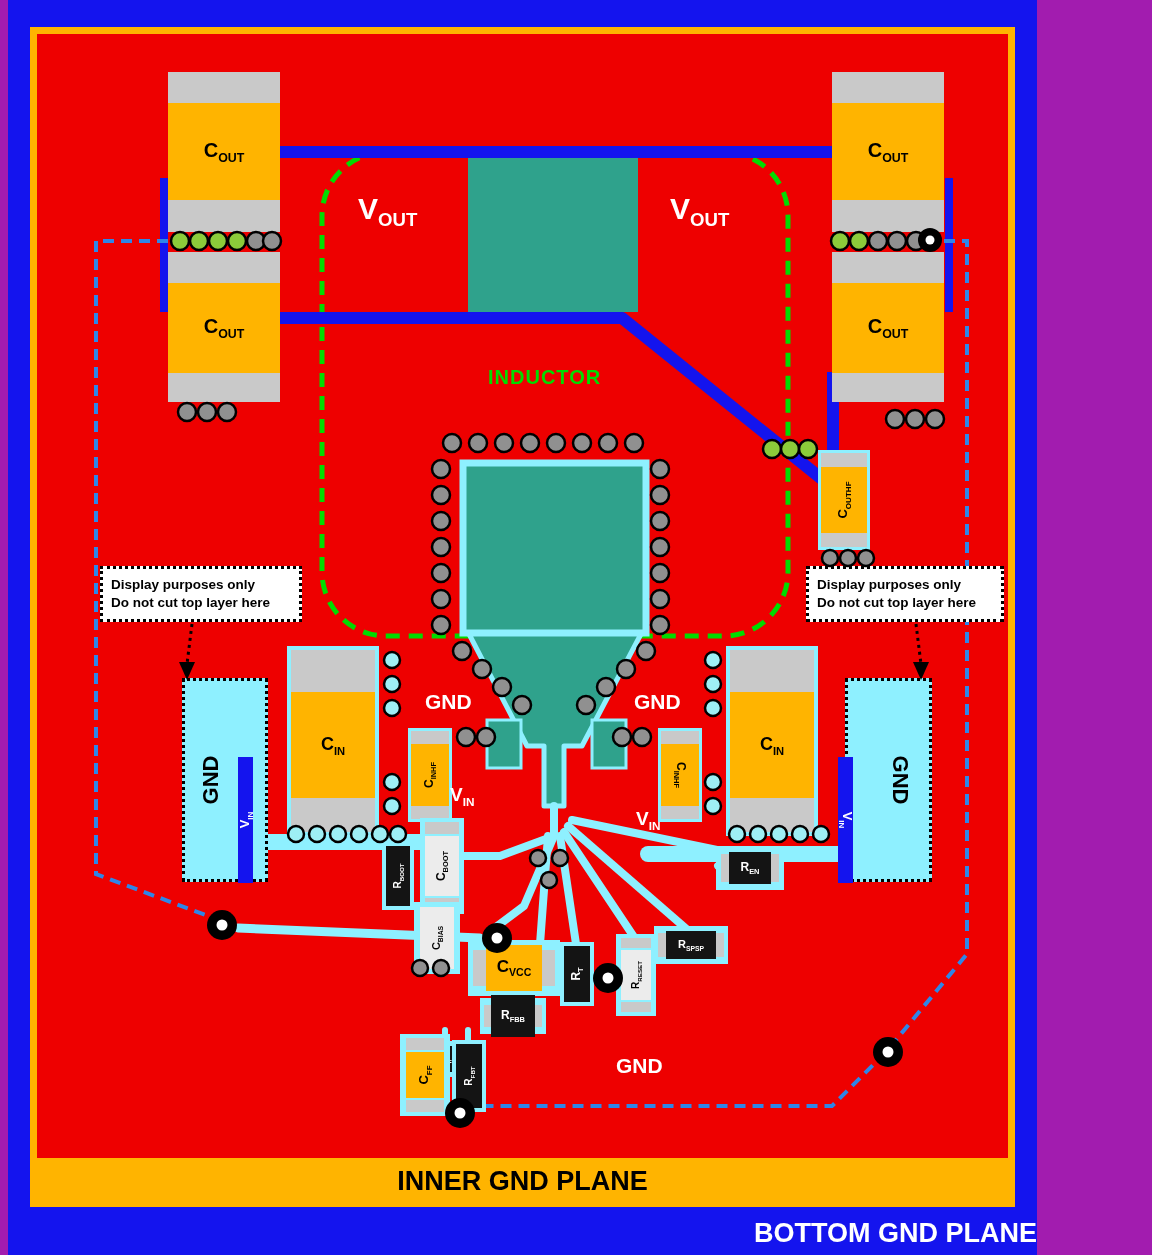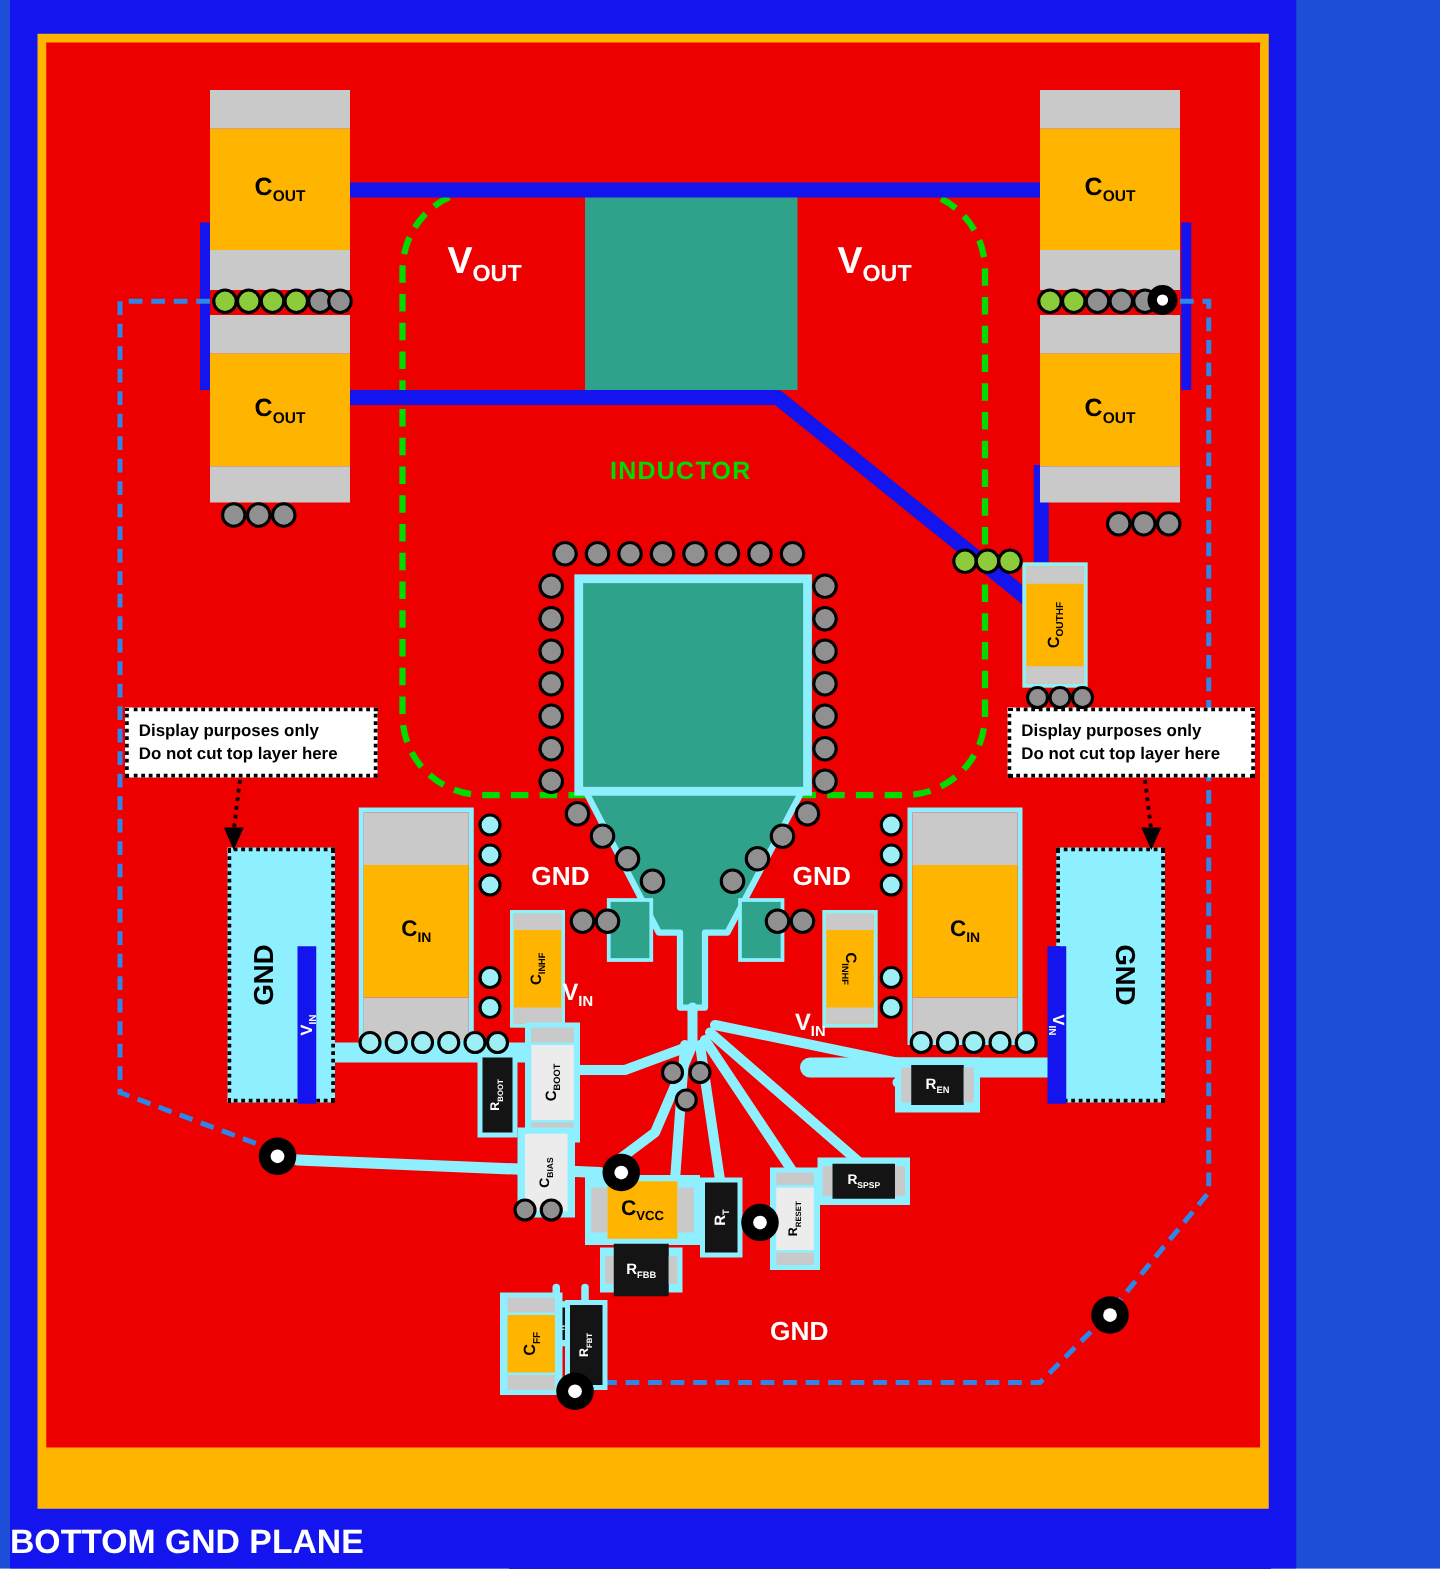--- a/index.html
+++ b/index.html
@@ -1,16 +1,16 @@
 <!DOCTYPE html>
 <html><head>
 <meta charset="utf-8">
 <style>
   html,body{margin:0;padding:0;background:#fff;}
-  #stage{position:relative;width:1152px;height:1255px;background:#1d4ed8;overflow:hidden;
+  #stage{position:relative;width:1152px;height:1255px;background:#a21caf;overflow:hidden;
          font-family:"Liberation Sans",sans-serif;}
   .abs{position:absolute;box-sizing:border-box;}
   .b{font-weight:bold;}
   sub{font-size:0.62em;}
   svg{position:absolute;left:0;top:0;pointer-events:none;}
   .cyan{background:#8EF0FF;}
   .graypad{background:#C9C9C9;}
   .orangebody{background:#FFB400;color:#000;}
   .blackbody{background:#141414;color:#fff;}
   .lightbody{background:#ECECEC;color:#000;}
@@ -243,21 +243,22 @@
 
   <div class="freelbl" style="left:358px;top:192px;font-size:30px;color:#fff;"><span>V</span><sub>OUT</sub></div>
   <div class="freelbl" style="left:670px;top:192px;font-size:30px;color:#fff;"><span>V</span><sub>OUT</sub></div>
   <div class="freelbl" style="left:488px;top:366px;font-size:20px;letter-spacing:1px;color:#00DC00;">INDUCTOR</div>
   <div class="freelbl" style="left:425px;top:690px;font-size:21px;color:#fff;">GND</div>
   <div class="freelbl" style="left:634px;top:690px;font-size:21px;color:#fff;">GND</div>
   <div class="freelbl" style="left:450px;top:784px;font-size:19px;color:#fff;"><span>V</span><sub>IN</sub></div>
   <div class="freelbl" style="left:636px;top:808px;font-size:19px;color:#fff;"><span>V</span><sub>IN</sub></div>
   <div class="freelbl" style="left:616px;top:1054px;font-size:21px;color:#fff;">GND</div>
 
-  <div class="freelbl" style="left:8px;top:1218px;width:1029px;text-align:left;font-size:27px;color:#fff;">BOTTOM GND PLANE</div>
+  <div class="freelbl" style="left:37px;top:1166px;width:971px;text-align:center;font-size:27px;color:#000;">INNER GND PLANE</div>
+  <div class="freelbl" style="left:8px;top:1218px;width:1029px;text-align:right;font-size:27px;color:#fff;">BOTTOM GND PLANE</div>
 
   <svg width="1152" height="1255" viewBox="0 0 1152 1255">
     <g fill="#909090" stroke="#000" stroke-width="2.5">
       <circle cx="452" cy="443" r="9"></circle>
         <circle cx="478" cy="443" r="9"></circle>
         <circle cx="504" cy="443" r="9"></circle>
         <circle cx="530" cy="443" r="9"></circle>
       <circle cx="556" cy="443" r="9"></circle>
         <circle cx="582" cy="443" r="9"></circle>
         <circle cx="608" cy="443" r="9"></circle>

